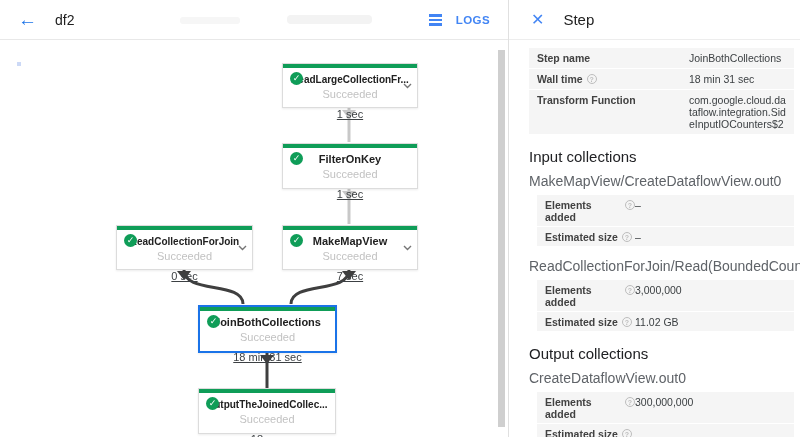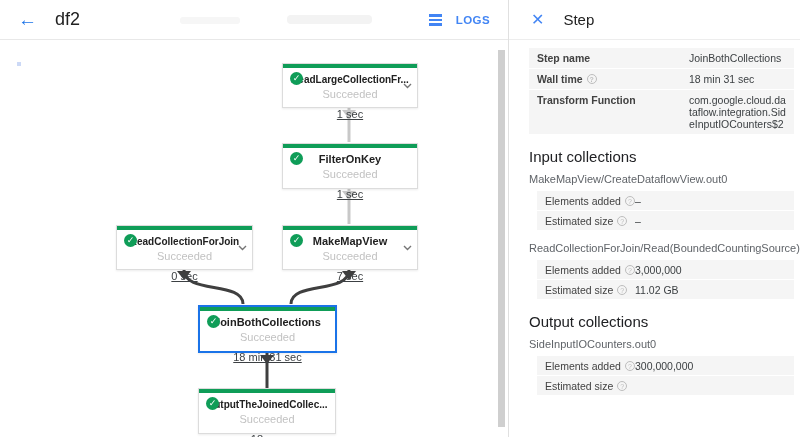--- a/index.html
+++ b/index.html
@@ -5,21 +5,21 @@
   * { margin:0; padding:0; box-sizing:border-box; }
   html,body { width:800px; height:437px; overflow:hidden; background:#fff;
     font-family:"Liberation Sans", sans-serif; }
   .app { position:relative; width:800px; height:437px; display:flex; }
 
   
   .left-panel { position:relative; width:508px; height:437px; background:#fff; }
   .topbar { position:relative; height:40px; border-bottom:1px solid #e8e8e8;
     display:flex; align-items:center; padding:0 12px; background:#fff; }
   .back-arrow { color:#1a73e8; font-size:19px; line-height:1; cursor:pointer; padding:2px 6px; }
-  .job-title { font-size:18px; color:#212121; margin-left:12px; }
+  .job-title { font-size:14px; color:#212121; margin-left:12px; }
   .blur1 { position:absolute; left:287px; top:15px; width:85px; height:9px; background:#f3f3f3; border-radius:4px; }
   .blur2 { position:absolute; left:180px; top:17px; width:60px; height:7px; background:#f6f6f6; border-radius:3px; }
   .logs-btn { margin-left:auto; display:flex; align-items:flex-end; gap:14px; color:#4285f4;
     font-size:11.5px; font-weight:bold; letter-spacing:.4px; cursor:pointer; padding:4px 6px; }
   .logs-icon { display:inline-flex; flex-direction:column; gap:2px; }
   .logs-icon i { display:block; width:13px; height:2.4px; background:#4285f4; }
 
   .graph-area { position:relative; width:508px; height:397px; }
   .artifact-dot { position:absolute; left:17px; top:22px; width:4px; height:4px; background:#ccd9f6; }
   .vscroll { position:absolute; right:3px; top:10px; width:7px; height:377px; background:#cfcfcf; }
@@ -49,24 +49,24 @@
   .panel-body { padding:8px 6px 0 20px; }
 
   .kv-row { display:flex; background:#f5f5f5; padding:4px 8px; margin-bottom:1px;
     font-size:10.5px; color:#3c4043;gap:40px; }
   .kv-label { width:112px; flex:none; font-weight:bold; color:#424242; display:flex; align-items:flex-start; gap:4px; }
   .kv-value { flex:1; overflow-wrap:anywhere; }
   .help-circle { display:inline-block; width:10px; height:10px; flex:none; border:1px solid #bdbdbd;
     border-radius:50%; color:#bdbdbd; font-size:7px; line-height:9px; text-align:center; margin-top:1px; cursor:pointer; }
 
   .section-heading { font-size:15px; color:#202124; margin:14px 0 7px 0; }
-  .collection-name { font-size:11px; color:#5f6368; margin:8px 0 6px 0; white-space:nowrap; }
+  .collection-name { font-size:14px; color:#5f6368; margin:8px 0 6px 0; white-space:nowrap; }
   .metric-row { display:flex; background:#f5f5f5; padding:3.5px 8px; margin:0 0 1px 8px;
     font-size:10.5px; color:#3c4043; align-items:flex-start; }
-  .metric-label { width:90px; flex:none; font-weight:normal; color:#424242; display:flex; gap:4px; }
+  .metric-label { width:90px; flex:none; font-weight:bold; color:#424242; display:flex; gap:4px; }
   .metric-value { flex:1; }
   .collection-block { margin-bottom:12px; }
 </style>
 </head>
 <body>
 
 <div class="app">
 
   <div class="left-panel">
     <div class="topbar">
@@ -240,21 +240,21 @@
               <span>Estimated size</span>
             <span class="help-circle">?</span>
             </span>
           <span class="metric-value">11.02 GB</span>
         </div>
       </div>
 
       <div class="section-heading">Output collections</div>
 
       <div class="collection-block">
-        <div class="collection-name">SideInputIOCounters.out0</div>
+        <div class="collection-name">CreateDataflowView.out0</div>
         <div class="metric-row">
           <span class="metric-label">
               <span>Elements added</span>
             <span class="help-circle">?</span>
             </span>
           <span class="metric-value">300,000,000</span>
         </div>
         <div class="metric-row">
           <span class="metric-label">
               <span>Estimated size</span>

